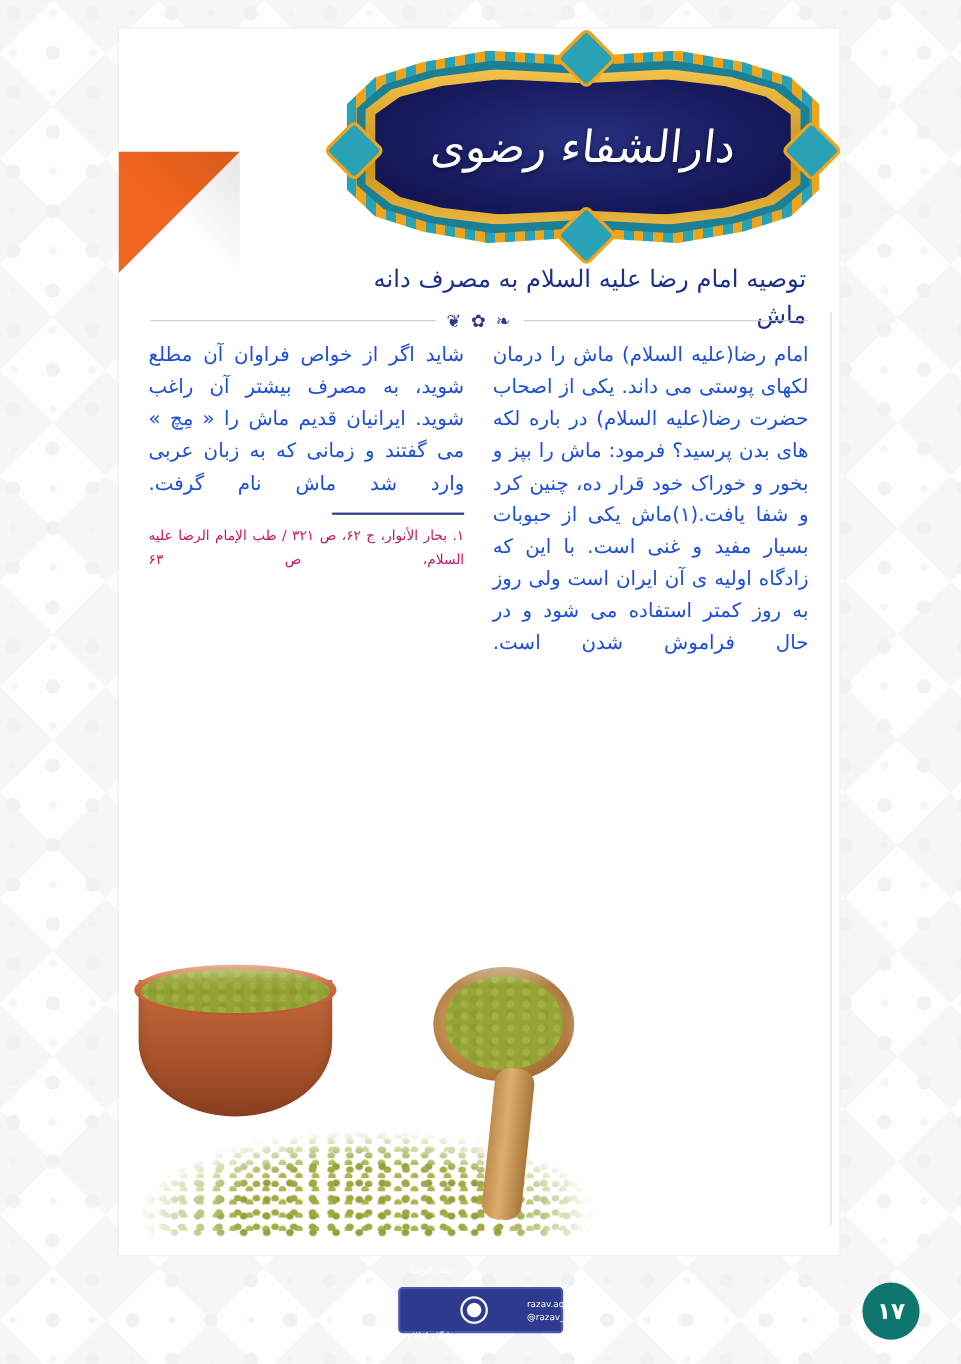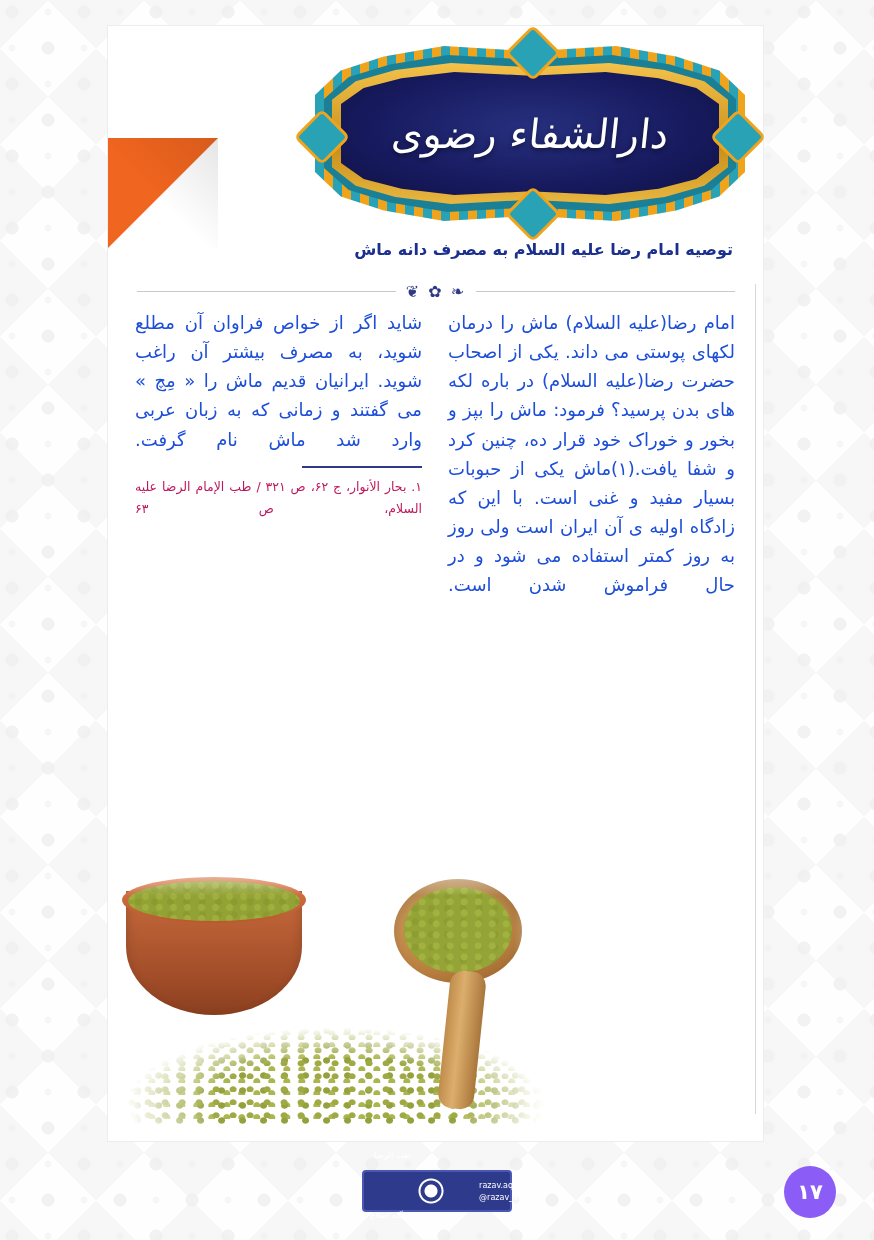--- a/index.html
+++ b/index.html
@@ -151,22 +151,22 @@
   .finial.left   { left: -13px;  top: 50%; margin-top: -17px; }
 
   
   .headline {
     position: absolute;
     right: 30px;
     top: 212px;
     width: 420px;
     text-align: right;
     color: #1b2f8f;
-    font-size: 16px;
-    font-weight: bold;
+    font-size: 22px;
+    font-weight: normal;
     line-height: 1.5;
   }
 
   
   .divider {
     position: absolute;
     right: 28px;
     top: 252px;
     width: 598px;
     height: 26px;
@@ -356,21 +356,21 @@
     font-size: 8px; text-align: left; direction: ltr; margin-left: 28px;
   }
 
   .page-number {
     position: absolute;
     right: 38px;
     bottom: 22px;
     width: 52px;
     height: 52px;
     border-radius: 50%;
-    background: #8b5cf6;
+    background: #0f766e;
     color: #ffffff;
     display: flex;
     align-items: center;
     justify-content: center;
     font-size: 21px;
     font-weight: bold;
   }
 </style>
 </head>
 <body>

